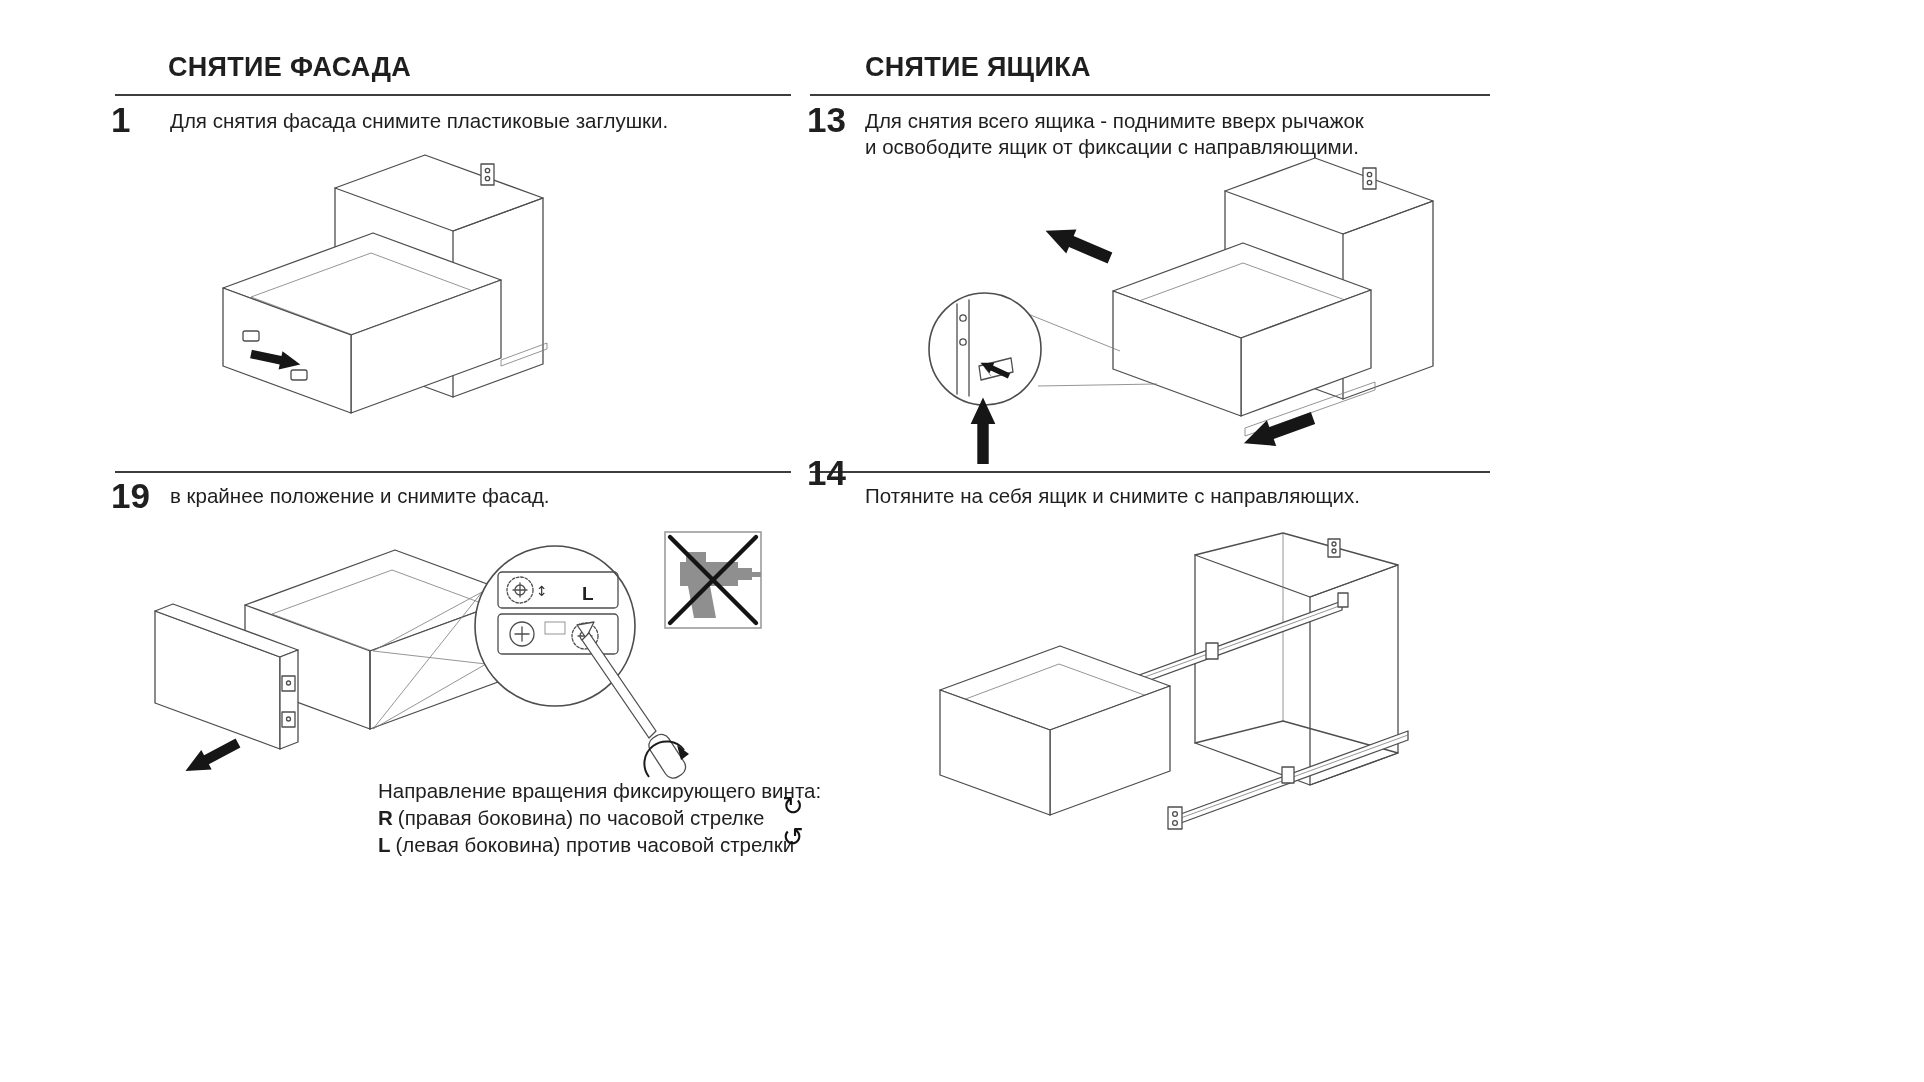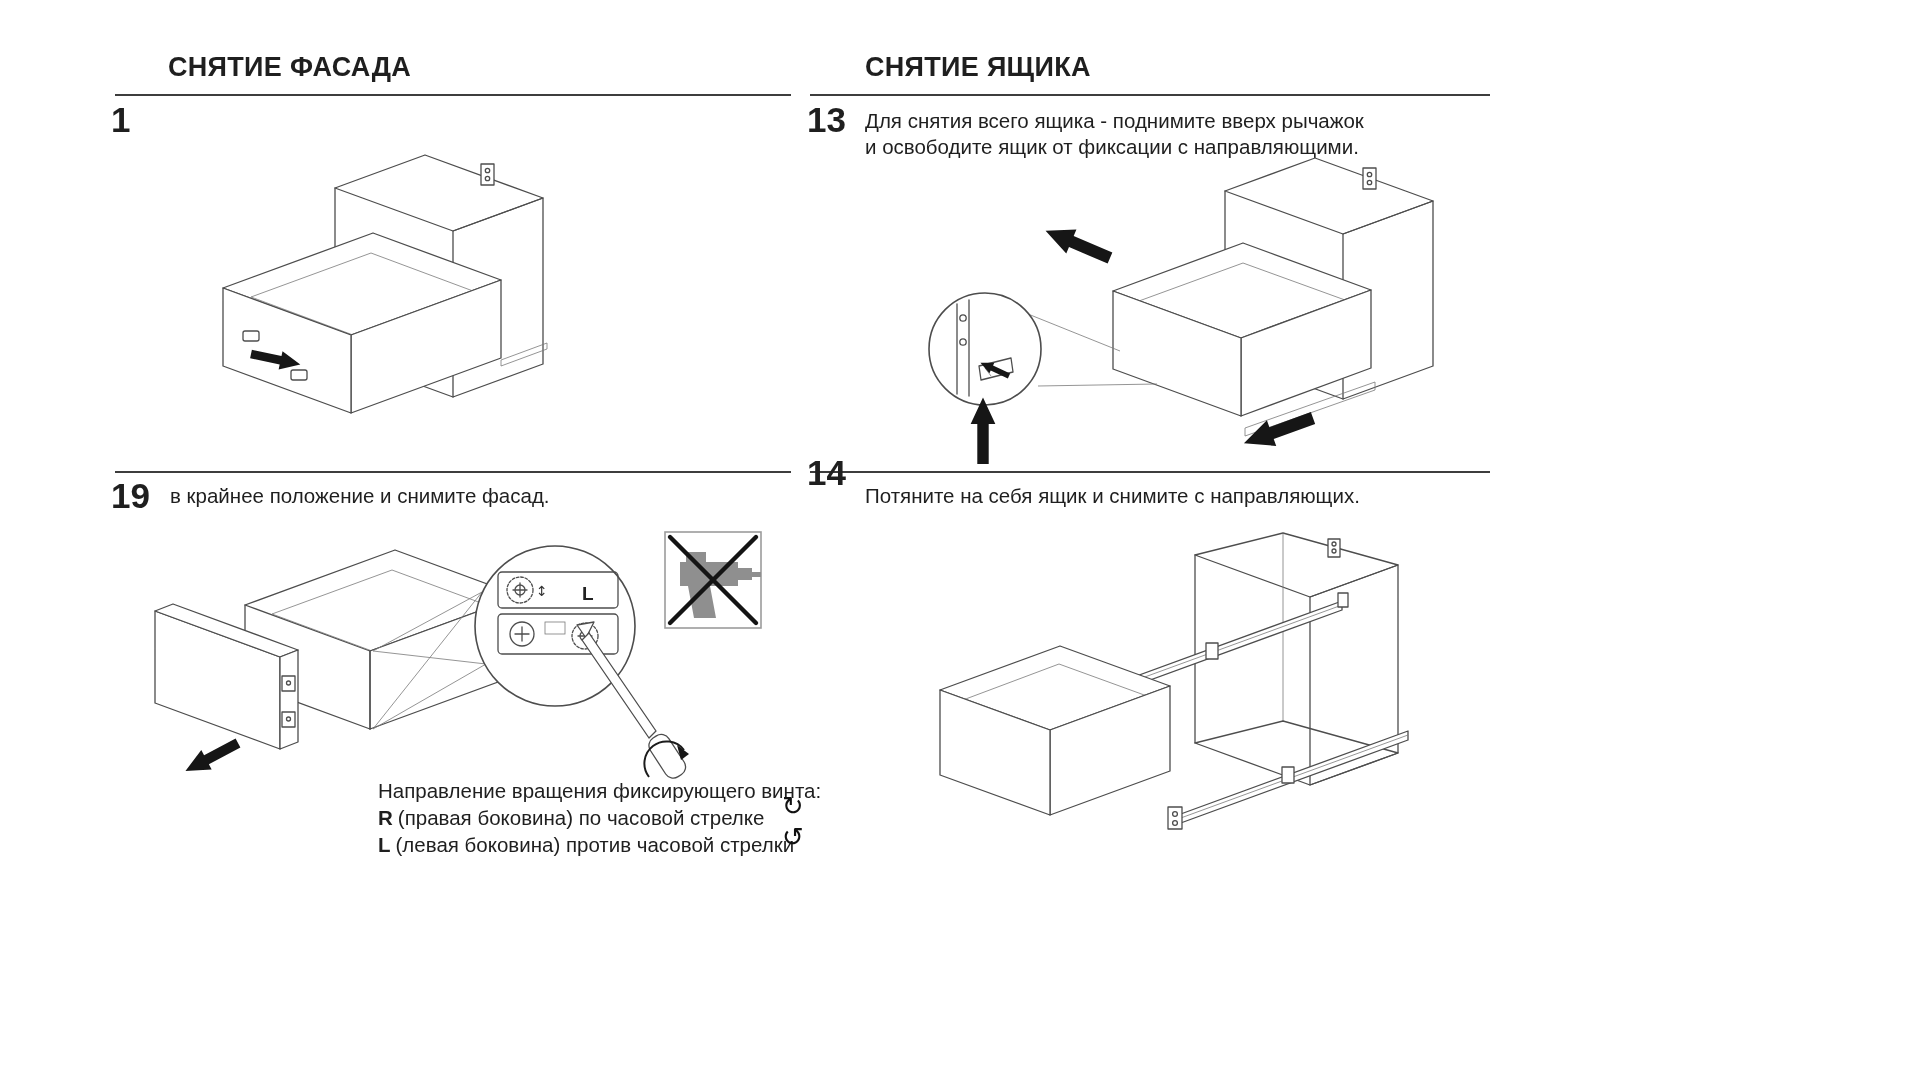--- a/index.html
+++ b/index.html
@@ -27,20 +27,23 @@
 </style>
 </head>
 <body>
 
 <div class="page">
 
   <div class="title" style="left:168px;top:52px">СНЯТИЕ ФАСАДА</div>
   <div class="divider" style="left:115px;top:94px;width:676px"></div>
 
   <div class="step-num" style="left:111px;top:102px">1</div>
+  <div class="step-text" style="left:170px;top:108px">
+    <div>Для снятия фасада снимите пластиковые заглушки.</div>
+  </div>
 
   <svg class="diag" style="left:185px;top:148px" width="400" height="316">
     <g>
       <polygon class="ln" points="150,40 268,83 358,50 240,7"></polygon>
       <polygon class="ln" points="268,83 358,50 358,216 268,249"></polygon>
       <line class="ln" x1="150" y1="40" x2="150" y2="206"></line>
       <line class="ln" x1="150" y1="206" x2="268" y2="249"></line>
     </g>
     <g>
       <rect class="wf" x="296" y="16" width="13" height="21"></rect>

